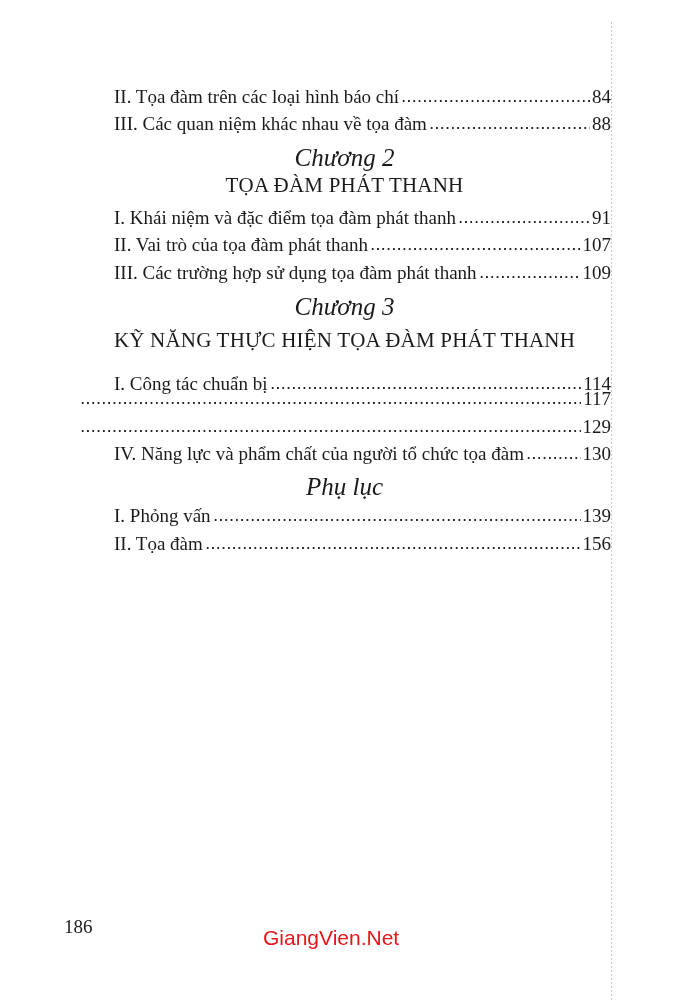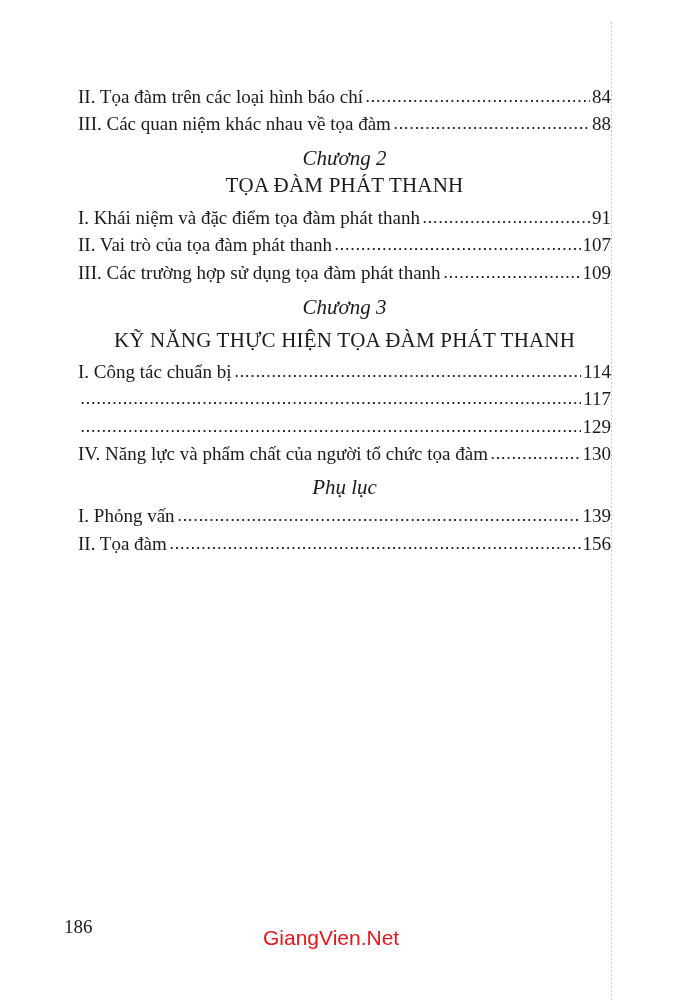--- a/index.html
+++ b/index.html
@@ -9,30 +9,30 @@
   }
   .gutter {
     position: absolute; left: 611px; top: 22px; width: 1px; height: 978px;
     background: repeating-linear-gradient(to bottom, #c8c8c8 0 2px, transparent 2px 4px);
   }
   .toc { position: absolute; left: 78px; width: 533px; top: 0; }
   .row {
     position: absolute; left: 0; width: 533px; height: 27px;
     display: flex; align-items: flex-end; font-size: 19px; line-height: 22px; white-space: nowrap;
   }
-  .row .label { flex: 0 0 auto; }
+  .row .label { flex: 0 0 auto; margin-left: 36px; }
   .row .leader {
     flex: 1 1 auto; overflow: hidden; margin: 0 2px 5px 2px; height: 4px;
     background-image: radial-gradient(circle, #222 0.9px, transparent 1.1px);
     background-size: 5.3px 4px; background-repeat: repeat-x; background-position: left center;
   }
   .row .page { flex: 0 0 auto; text-align: right; }
   .chapter {
     position: absolute; left: 0; width: 533px; text-align: center;
-    font-style: italic; font-size: 21px; line-height: 22px;
+    font-style: italic; font-size: 25px; line-height: 22px;
   }
   .chapter-title {
     position: absolute; left: 0; width: 533px; text-align: center;
     font-size: 21px; line-height: 24px; letter-spacing: 0.2px;
   }
   .page-number {
     position: absolute; left: 64px; top: 916px; font-size: 19px; line-height: 22px;
   }
   .watermark {
     position: absolute; left: 263px; top: 926px; font-family: Liberation Sans, sans-serif;
@@ -70,21 +70,21 @@
     <span class="page">107</span>
   </div>
   <div class="row" style="top:257px">
     <span class="label">III. Các trường hợp sử dụng tọa đàm phát thanh</span>
     <span class="leader"></span>
     <span class="page">109</span>
   </div>
 
   <div class="chapter" style="top:296px">Chương 3</div>
   <div class="chapter-title" style="top:328px">KỸ NĂNG THỰC HIỆN TỌA ĐÀM PHÁT THANH</div>
-  <div class="row" style="top:356px">
+  <div class="row" style="top:368px">
     <span class="label">I. Công tác chuẩn bị</span>
     <span class="leader"></span>
     <span class="page">114</span>
   </div>
   <div class="row" style="top:383px">
     <span class="leader"></span>
     <span class="page">117</span>
   </div>
   <div class="row" style="top:411px">
     <span class="leader"></span>

